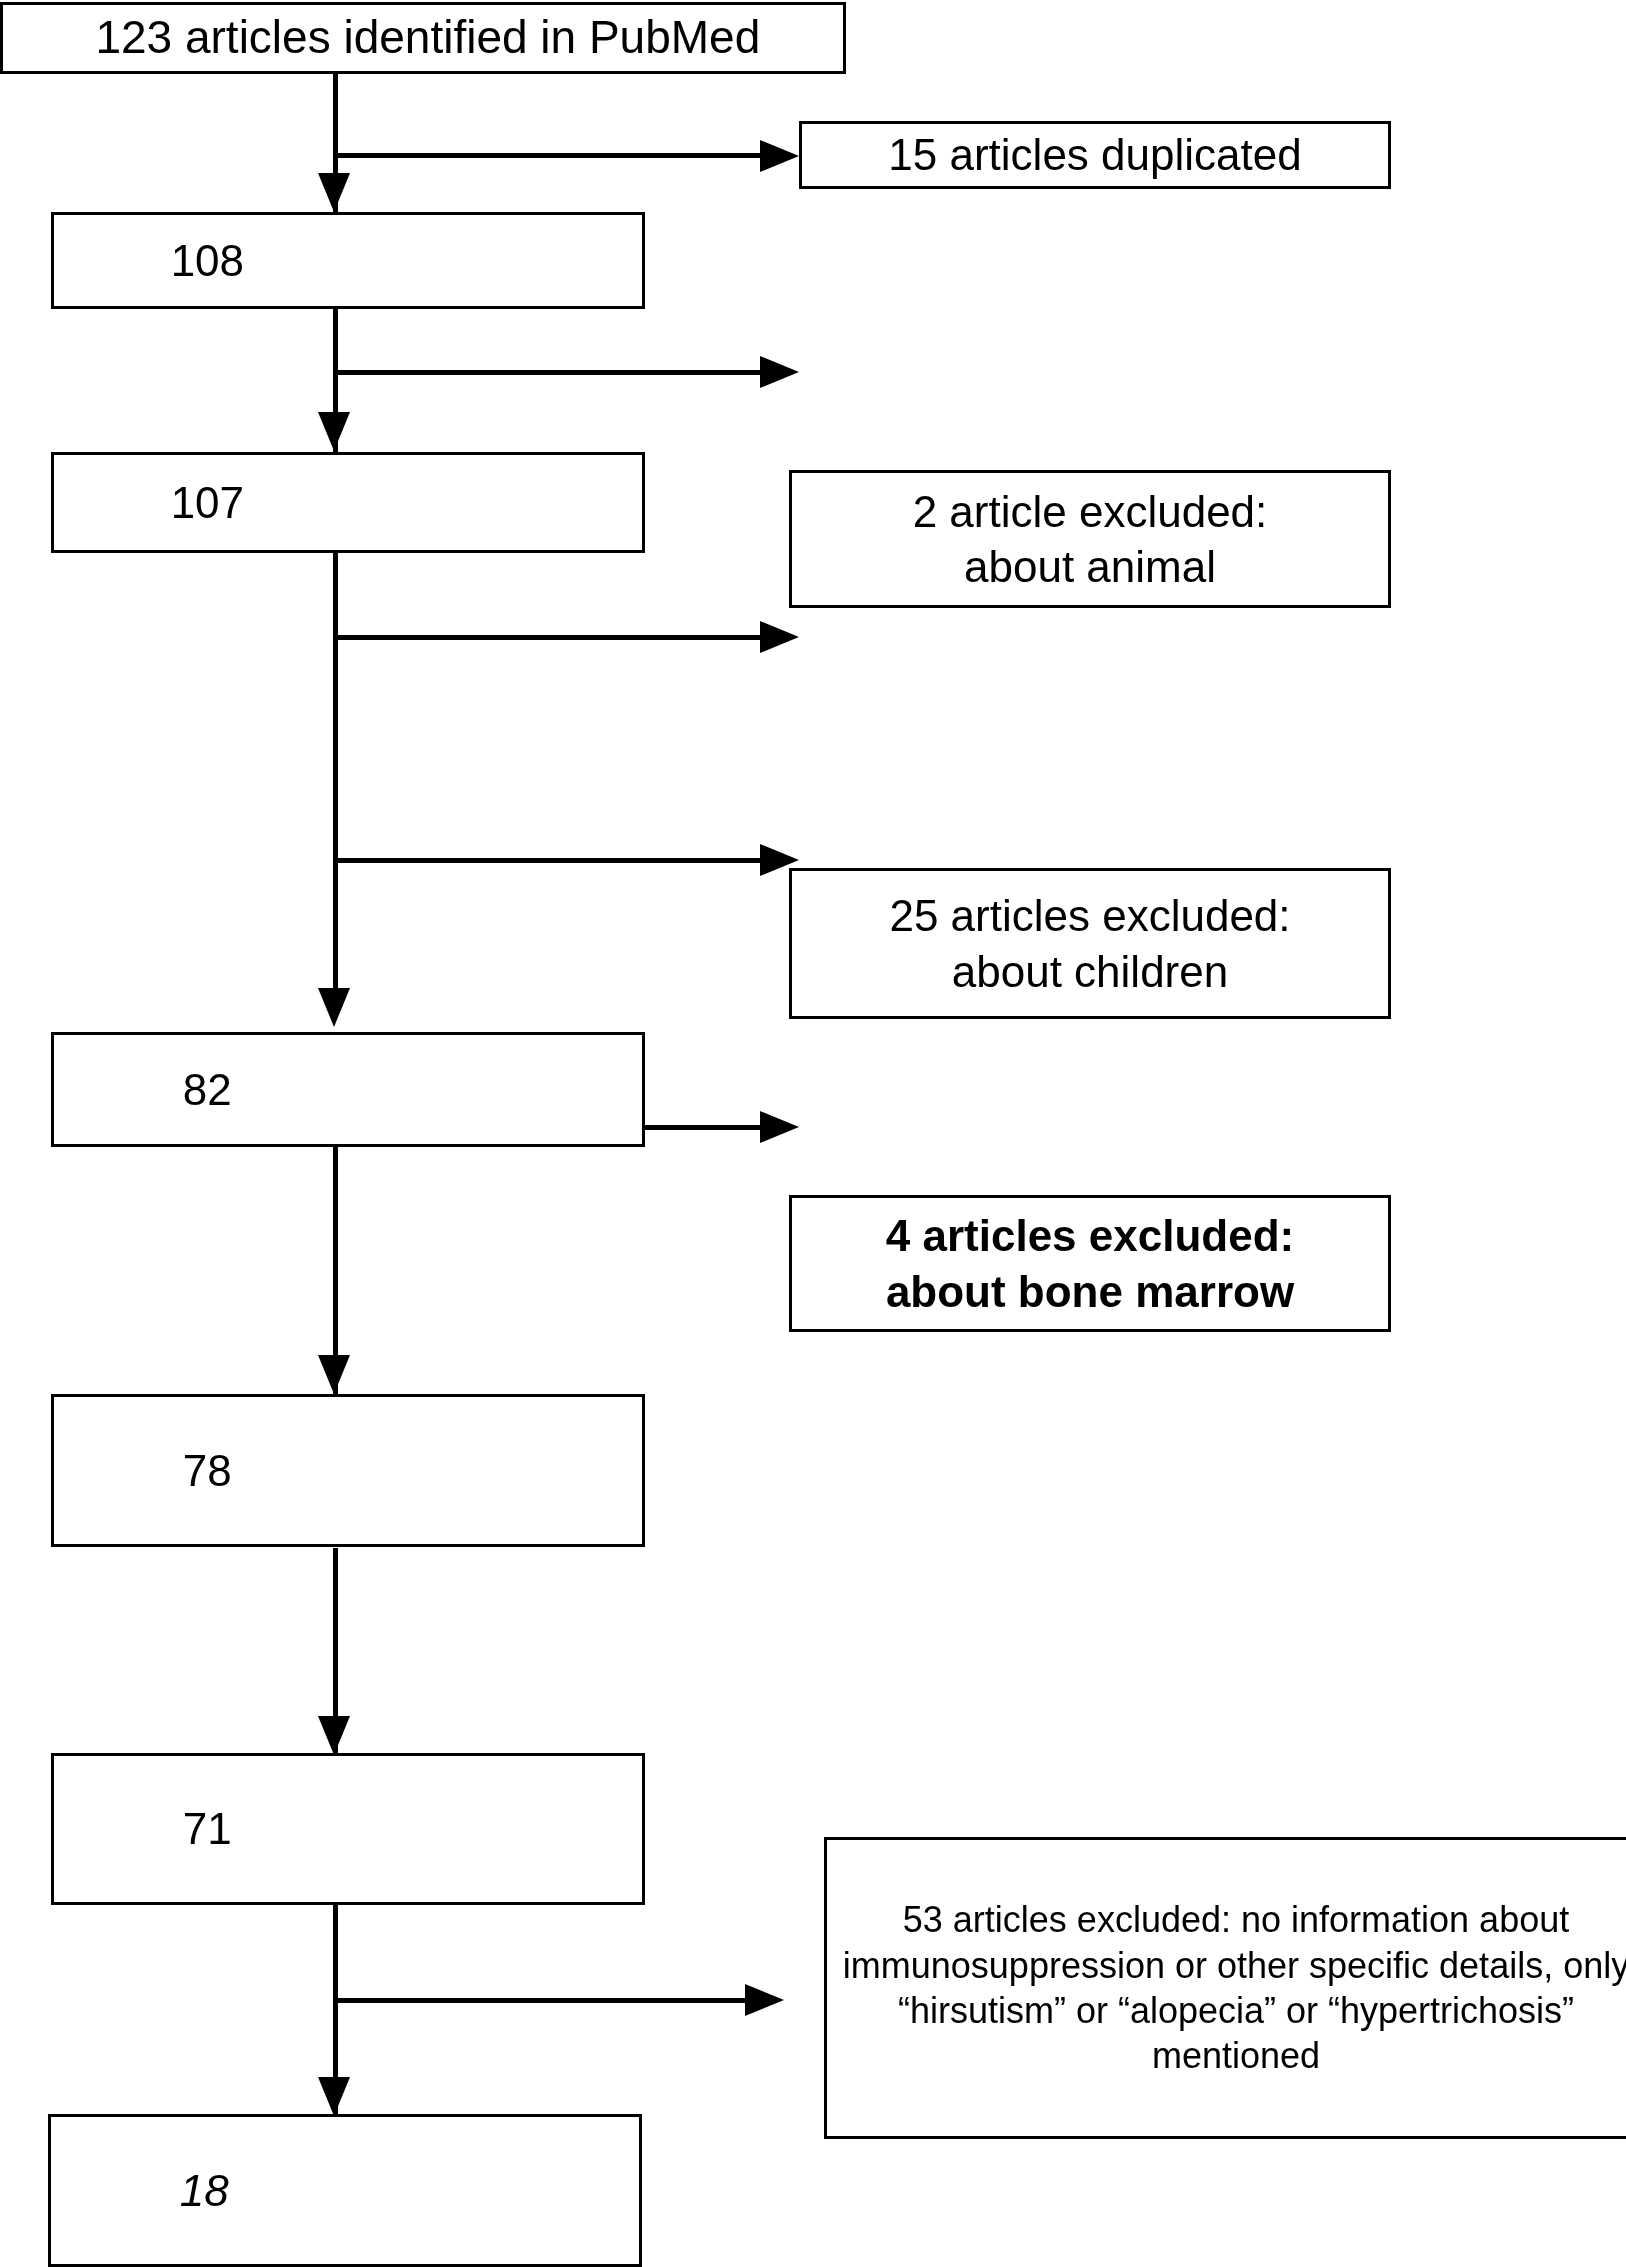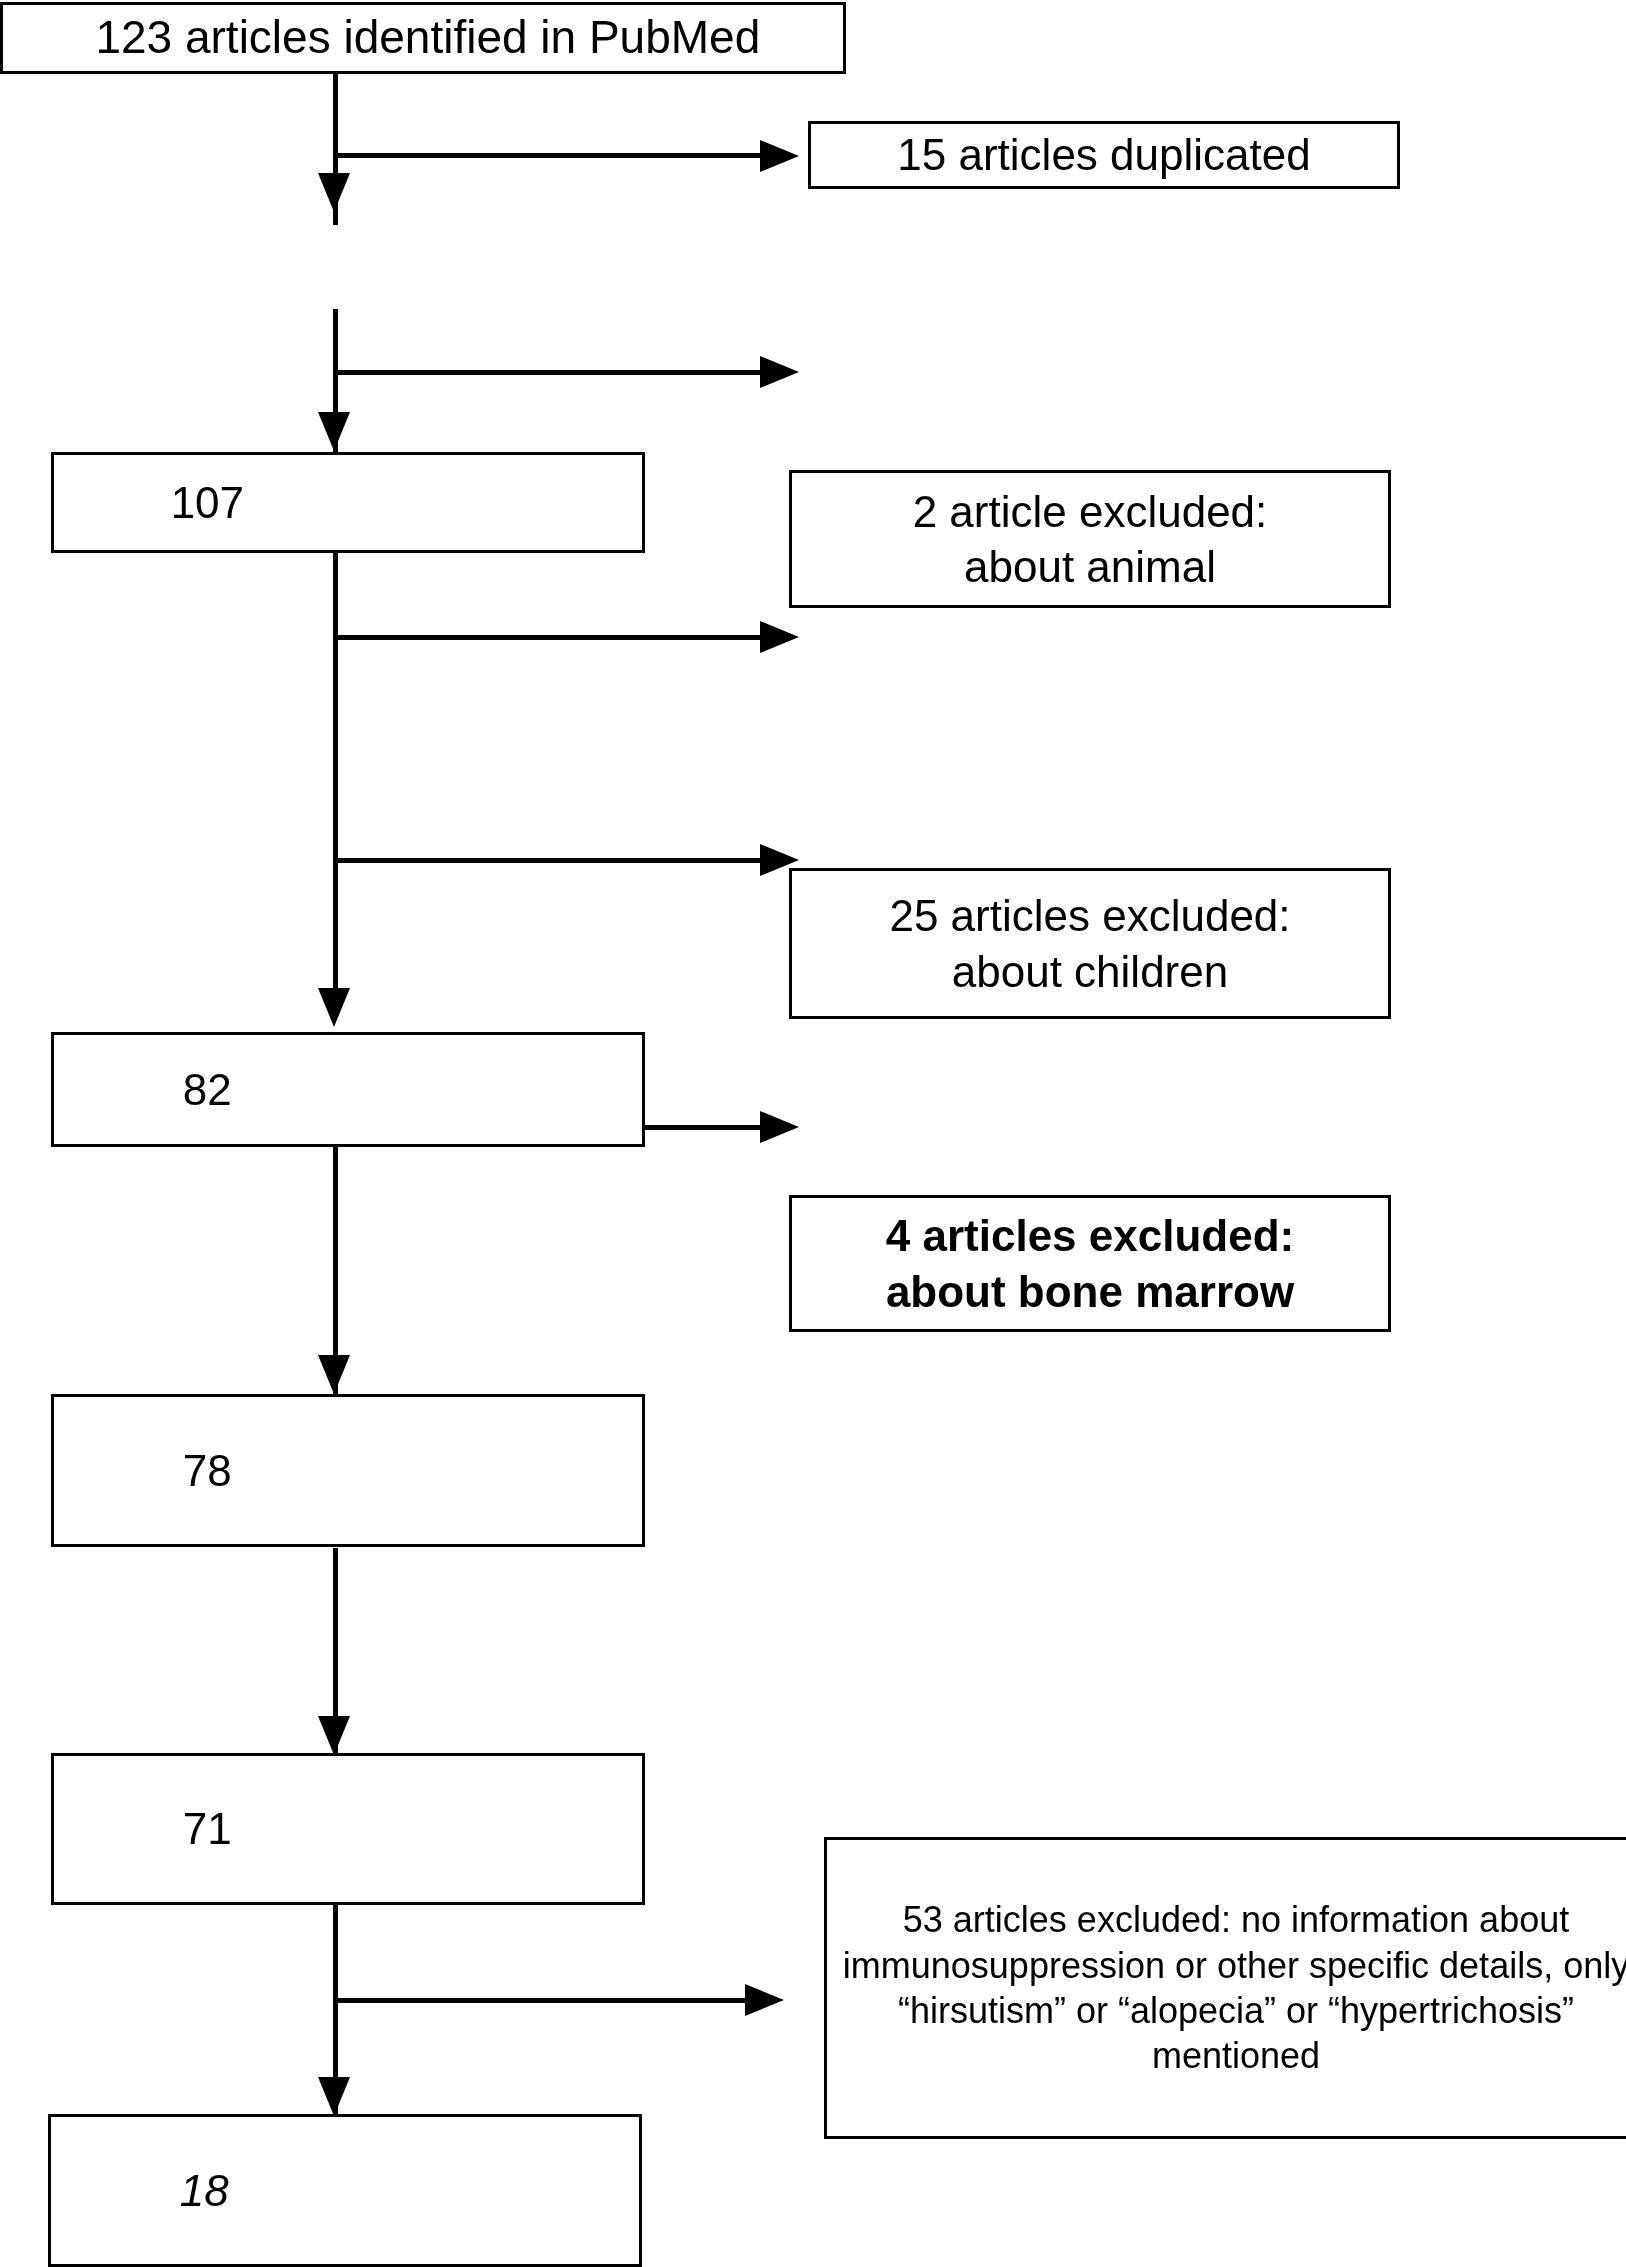--- a/index.html
+++ b/index.html
@@ -119,20 +119,23 @@
 
   <div class="hline" style="left:333px; top:1998px; width:422px;"></div>
   <div class="arrow-right" style="left:745px; top:1984px;"></div>
 
   <div class="hline" style="left:333px; top:1391px; width:0px;"></div>
 
   <div class="node spine-node font-lg" style="left:0px; top:1.9px; width:846px; height:72px;">
     <span class="node-text" style="padding-right:0;">123 articles identified in PubMed</span>
   </div>
 
+  <div class="node spine-node font-md" style="left:51px; top:212px; width:594px; height:97px;">
+    <span class="node-text">108</span>
+  </div>
 
   <div class="node spine-node font-md" style="left:51px; top:452px; width:594px; height:101px;">
     <span class="node-text">107</span>
   </div>
 
   <div class="node spine-node font-md" style="left:51px; top:1032px; width:594px; height:115px;">
     <span class="node-text">82</span>
   </div>
 
   <div class="node spine-node font-md" style="left:51px; top:1394px; width:594px; height:153px;">
@@ -140,21 +143,21 @@
   </div>
 
   <div class="node spine-node font-md" style="left:51px; top:1753px; width:594px; height:152px;">
     <span class="node-text">71</span>
   </div>
 
   <div class="node spine-node font-md" style="left:48px; top:2114px; width:594px; height:153px;font-style:italic;">
     <span class="node-text">18</span>
   </div>
 
-  <div class="node font-md" style="left:799px; top:121px; width:592px; height:68px;margin-left:9px;">
+  <div class="node font-md" style="left:799px; top:121px; width:592px; height:68px;">
     <span class="node-text">15 articles duplicated</span>
   </div>
 
   <div class="node font-md" style="left:789px; top:470px; width:602px; height:138px;">
     <span class="node-text">2 article excluded:
 about animal</span>
   </div>
 
   <div class="node font-md" style="left:789px; top:868px; width:602px; height:151px;">
     <span class="node-text">25 articles excluded:

